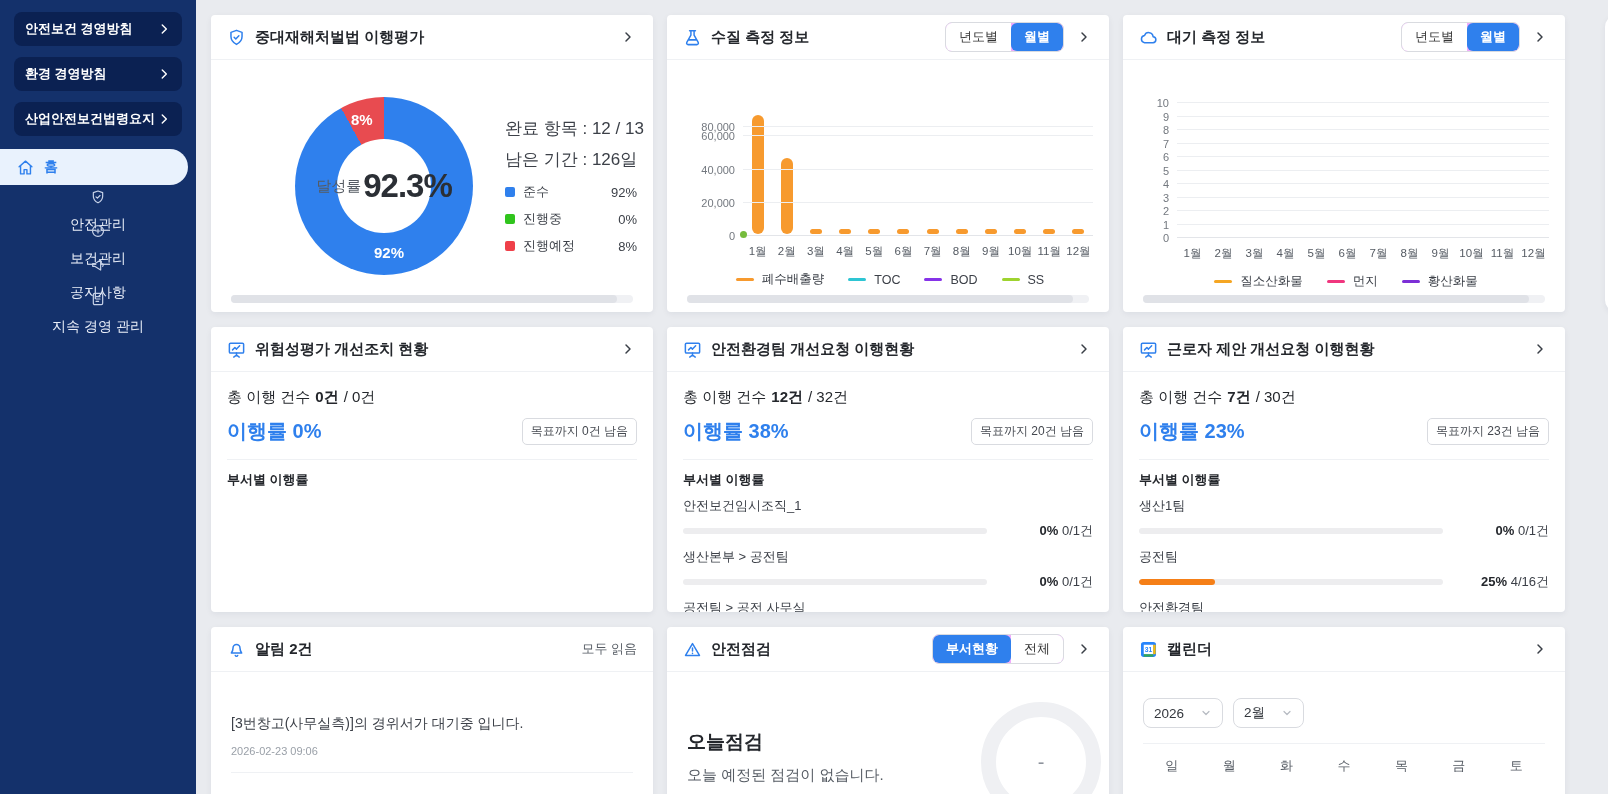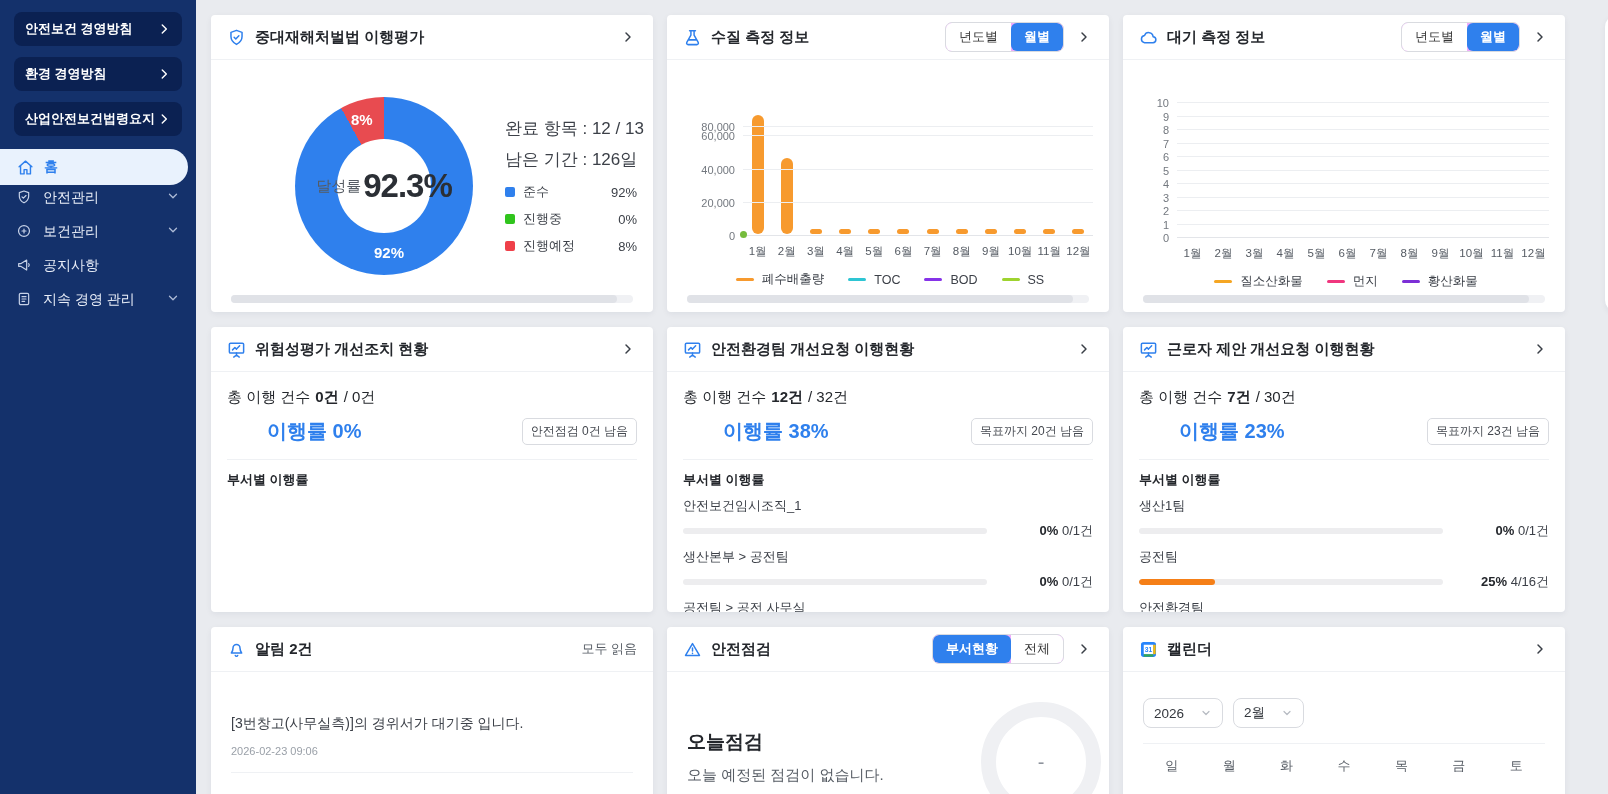--- a/index.html
+++ b/index.html
@@ -9,22 +9,22 @@
 
   
   .sidebar { width:196px; height:100%; background:#14316B; flex:none; padding-top:12px; overflow:hidden; }
   .side-btn { display:flex; align-items:center; justify-content:space-between; width:calc(100% - 28px);
     margin:0 14px 11px; background:#0B2152; border:none; border-radius:8px; color:#fff; font-weight:bold;
     font-size:13px; padding:8px 11px; cursor:pointer; font-family:inherit; white-space:nowrap; }
   .side-btn svg { width:14px; height:14px; flex:none; }
   .home-item { margin:13px 8px 4px 0; width:188px; height:36px; background:#E9F2FD; border-radius:0 18px 18px 0;
     display:flex; align-items:center; gap:10px; padding-left:17px; color:#2F80ED; font-weight:bold; font-size:14px; cursor:pointer; white-space:nowrap; }
   .home-item svg { width:17px; height:17px; }
-  .menu-item { height:34px; display:flex; gap:11px; padding:0 16px; color:#E9EEF8;
-    font-size:14px; cursor:pointer; white-space:nowrap; }
+  .menu-item { height:34px; display:flex; align-items:center; gap:11px; padding:0 16px; color:#E9EEF8;
+    font-size:14px; cursor:pointer; white-space:nowrap;flex-direction:column; }
   .menu-item svg.mi { width:16px; height:16px; flex:none; }
   .menu-item .chev { margin-left:auto; width:14px; height:14px; }
 
   
   .main { flex:1; position:relative; overflow:hidden; padding:15px 0 0 15px; height:794px; }
   .grid { display:grid; grid-template-columns:442px 442px 442px; grid-template-rows:297px 285px 300px; gap:15px 14px; }
   .card { background:#fff; border-radius:4px; box-shadow:0 2px 6px rgba(13,38,76,.06); display:flex; flex-direction:column; overflow:hidden; position:relative; }
   .card-head { height:45px; flex:none; display:flex; align-items:center; gap:9px; padding:0 16px; border-bottom:1px solid #EFF1F4; }
   .card-title { font-size:15px; font-weight:bold; color:#24272C; white-space:nowrap; }
   .head-icon { width:19px; height:19px; flex:none; }
@@ -74,21 +74,21 @@
   .legend { display:flex; justify-content:center; align-items:center; gap:24px; margin-top:12px; }
   .lg-item { display:flex; align-items:center; gap:8px; font-size:12.5px; color:#3C4048; white-space:nowrap; }
   .lg-line { width:18px; height:3px; border-radius:2px; flex:none; }
   .ss-dot { position:absolute; left:-3px; bottom:-3px; width:7px; height:7px; border-radius:50%; background:#76BC3C; z-index:2; }
 
   
   .prog-body { padding:14px 16px 0; }
   .total { display:flex; gap:5px; align-items:baseline; font-size:15px; color:#24272C; margin-top:2px; white-space:nowrap; }
   .total strong { font-weight:bold; }
   .rate-row { display:flex; justify-content:space-between; align-items:center; margin-top:11px; }
-  .rate { font-size:20px; font-weight:bold; color:#2F80ED; white-space:nowrap;margin-left:40px; }
+  .rate { font-size:20px; font-weight:bold; color:#2F80ED; white-space:nowrap; }
   .goal-badge { border:1px solid #D9DBE0; border-radius:5px; padding:4px 8px; font-size:12px; color:#44484F; background:#fff; white-space:nowrap; }
   .pdivider { border-top:1px solid #EFF1F4; margin-top:14px; }
   .sect-label { font-size:13px; font-weight:bold; color:#24272C; margin-top:11px; white-space:nowrap; }
   .dept-row { margin-top:8px; }
   .dept-label { font-size:13px; color:#3C4048; white-space:nowrap; }
   .dept-line { display:flex; align-items:center; margin-top:7px; }
   .bar-track { flex:1; height:6px; background:#EDEDEF; border-radius:3px; margin-right:14px; overflow:hidden; }
   .bar-fill { height:6px; border-radius:3px; background:#EDEDEF; width:0; }
   .dept-val { width:92px; text-align:right; font-size:13px; color:#3C4048; white-space:nowrap; }
   .dept-val strong { color:#24272C; }
@@ -472,21 +472,21 @@
           </div>
         </div>
         <div class="card-body prog-body">
           <div class="total">
             <span>총 이행 건수</span>
             <strong>0건</strong>
             <span>/ 0건</span>
           </div>
           <div class="rate-row">
             <span class="rate">이행률 0%</span>
-            <span class="goal-badge">안전점검 0건 남음</span>
+            <span class="goal-badge">목표까지 0건 남음</span>
           </div>
           <div class="pdivider"></div>
           <div class="sect-label">부서별 이행률</div>
         </div>
       </section>
 
       <section class="card">
         <div class="card-head">
           <svg class="head-icon" viewBox="0 0 24 24" fill="none" stroke="#2F80ED" stroke-width="1.9" stroke-linecap="round" stroke-linejoin="round">
               <rect x="3" y="4" width="18" height="12.5" rx="1.5"></rect>

